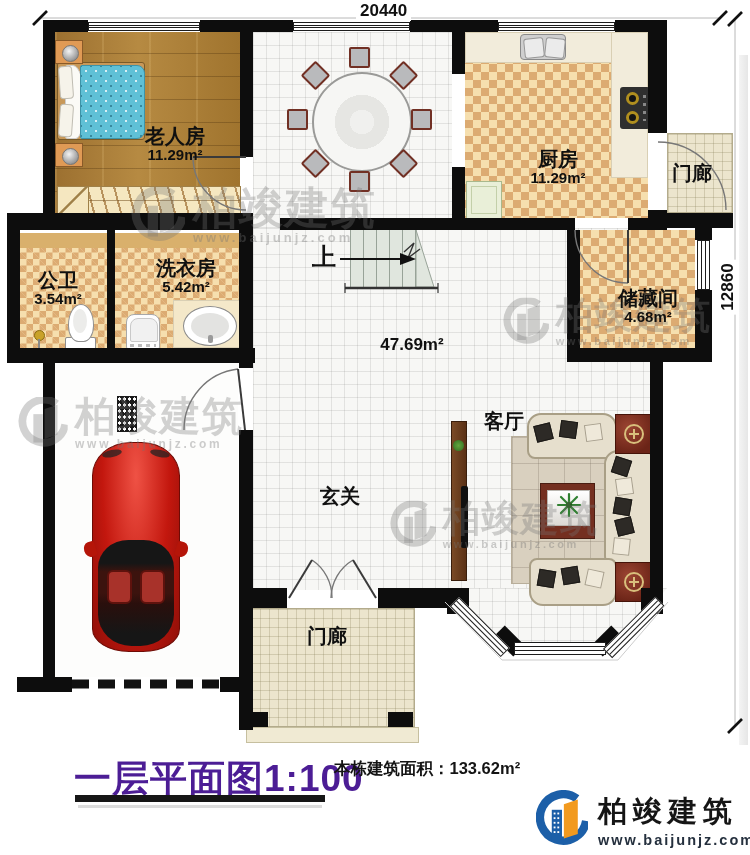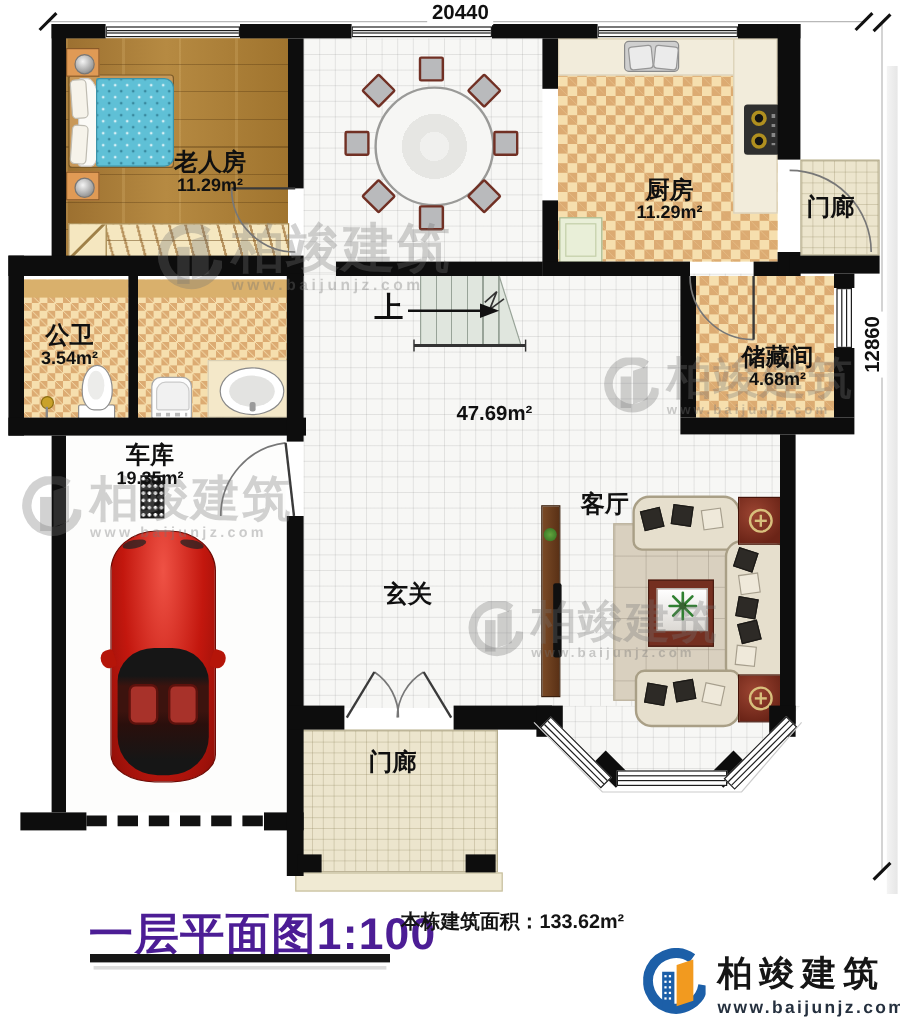--- a/index.html
+++ b/index.html
@@ -274,27 +274,27 @@
     <span class="nm">厨房</span>
     <span class="ar">11.29m²</span>
   </div>
   <div class="lbl" style="left:647px;top:163px;width:90px;">
     <span class="nm">门廊</span>
   </div>
   <div class="lbl" style="left:13px;top:270px;width:90px;">
     <span class="nm">公卫</span>
     <span class="ar">3.54m²</span>
   </div>
+  <div class="lbl" style="left:131px;top:258px;width:110px;">
+    <span class="nm">洗衣房</span>
+    <span class="ar">5.42m²</span>
+  </div>
   <div class="lbl" style="left:593px;top:288px;width:110px;">
     <span class="nm">储藏间</span>
     <span class="ar">4.68m²</span>
-  </div>
-  <div class="lbl" style="left:70px;top:370px;width:110px;">
-    <span class="nm">车库</span>
-    <span class="ar">19.35m²</span>
   </div>
   <div class="lbl" style="left:357px;top:336px;width:110px;">
     <span class="ar" style="font-size:17px;">47.69m²</span>
   </div>
   <div class="lbl" style="left:295px;top:486px;width:90px;">
     <span class="nm">玄关</span>
   </div>
   <div class="lbl" style="left:459px;top:411px;width:90px;">
     <span class="nm">客厅</span>
   </div>

